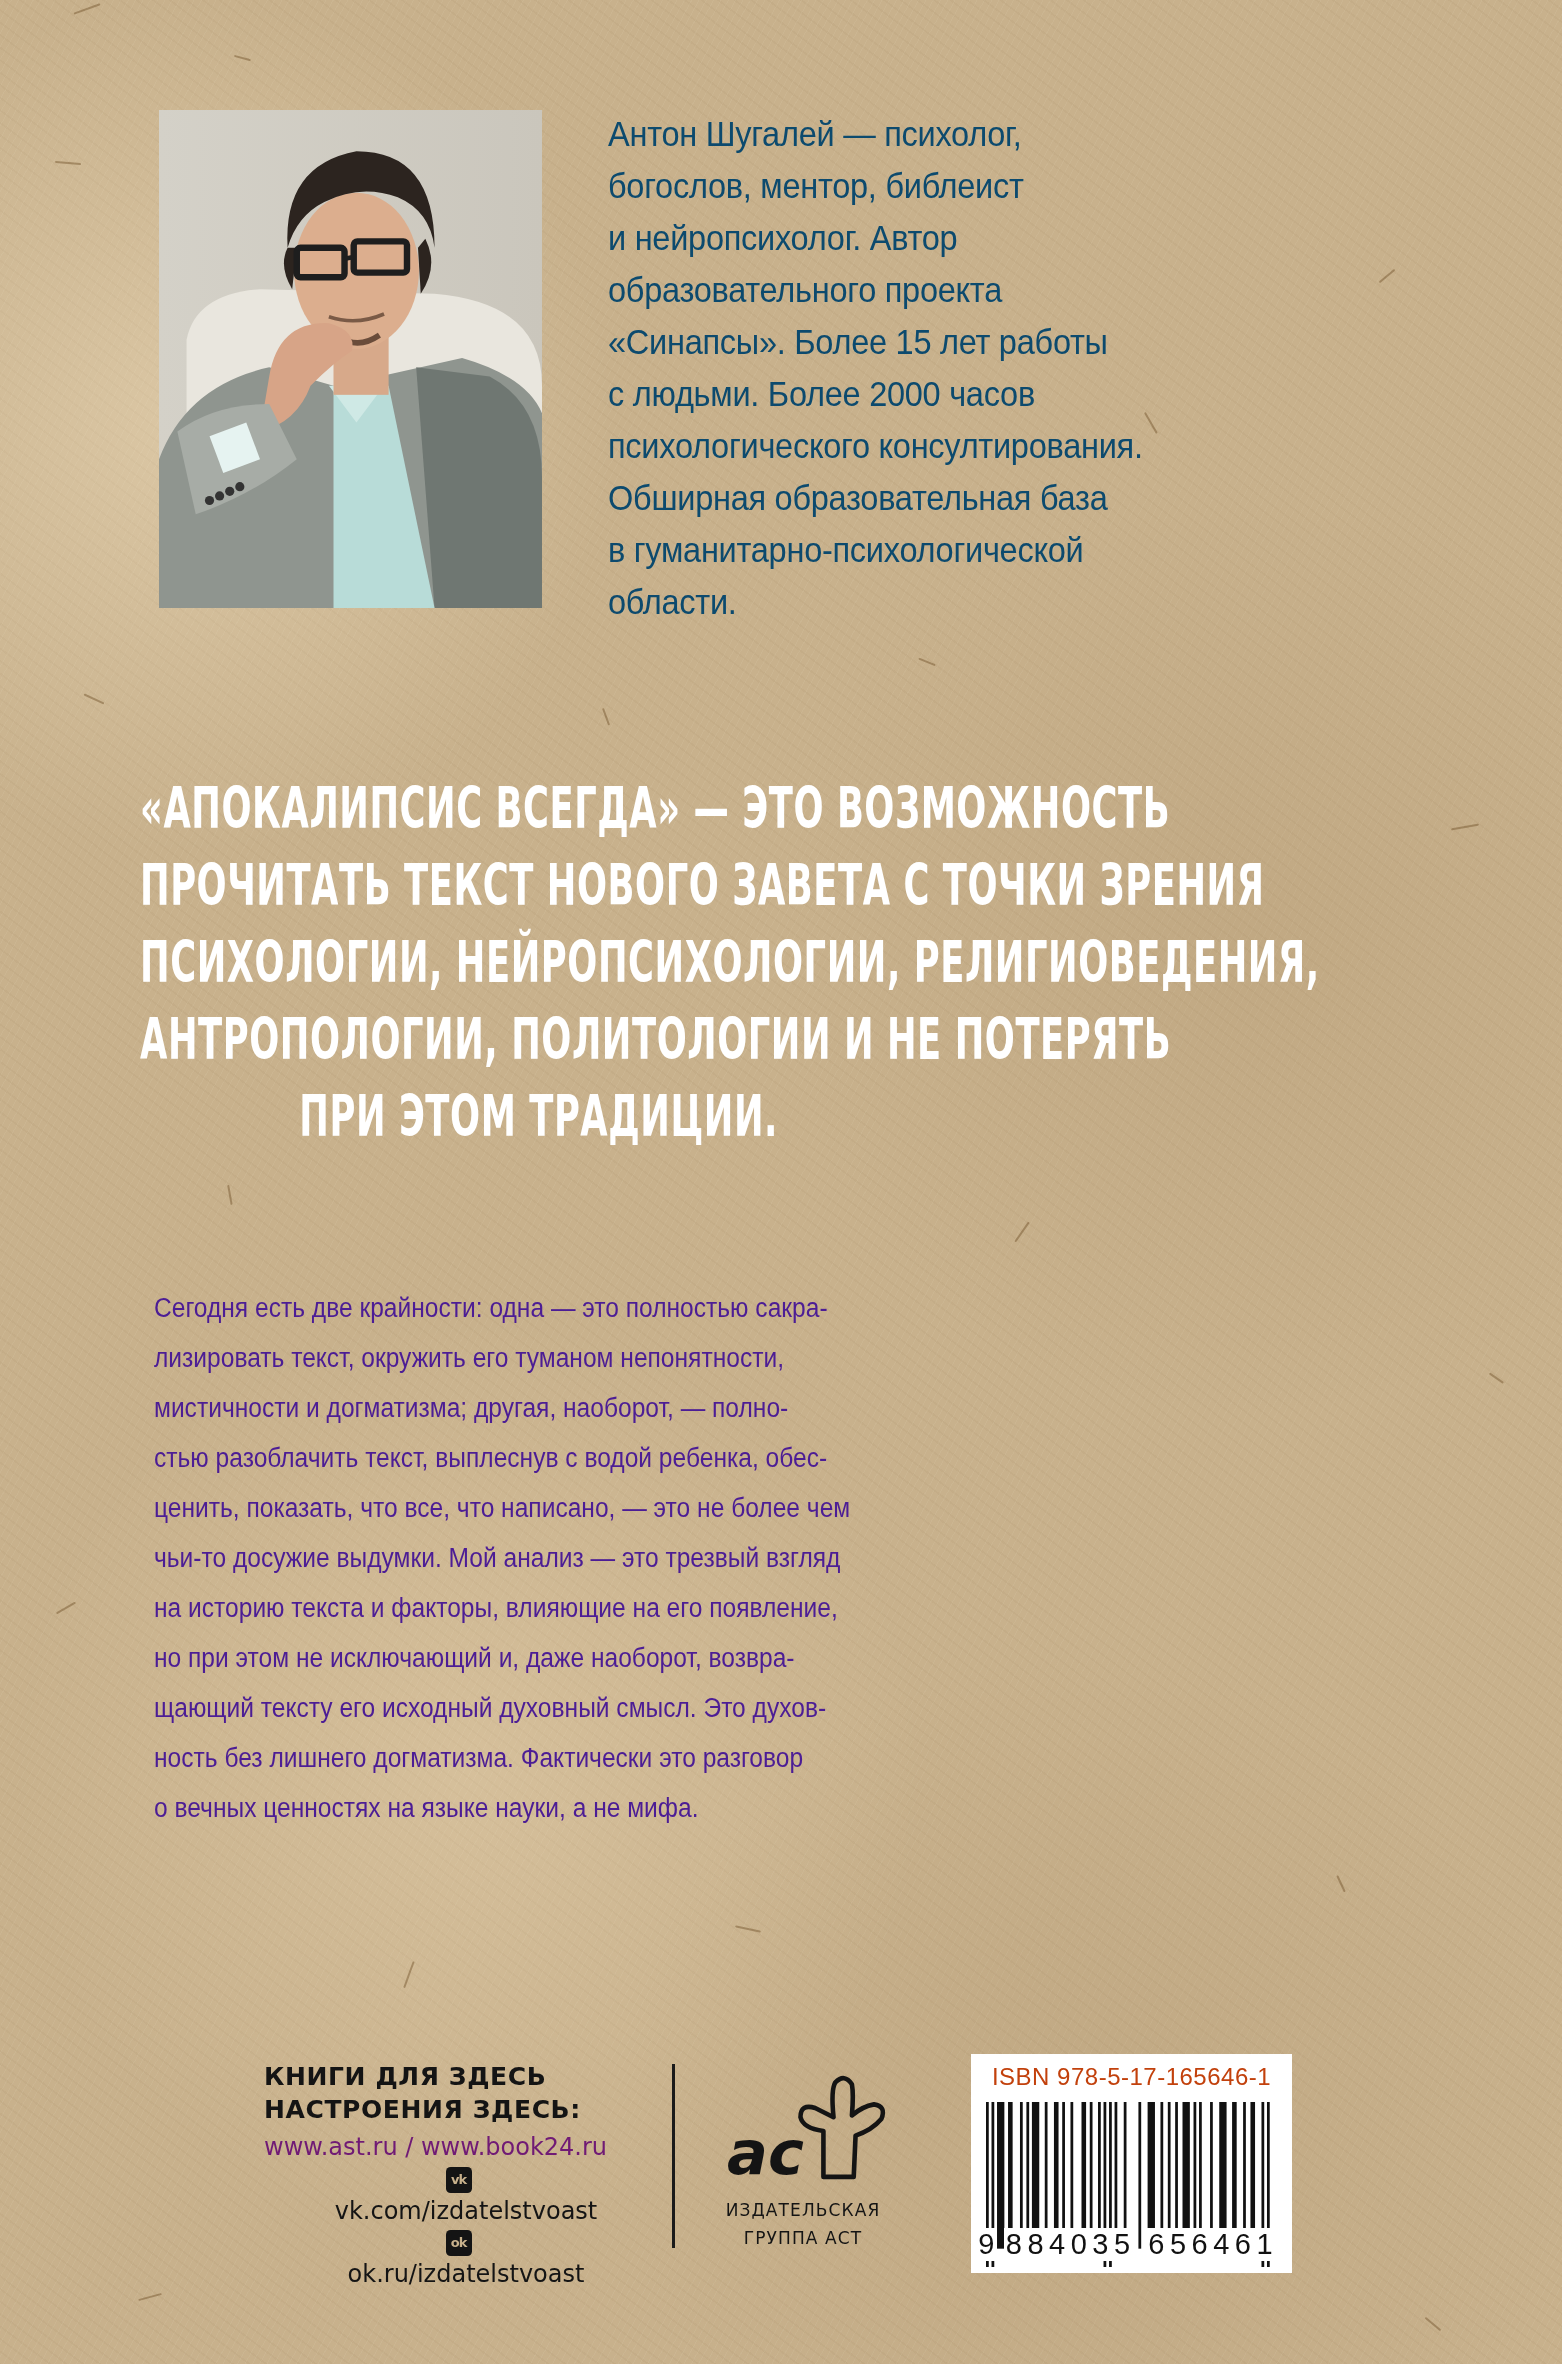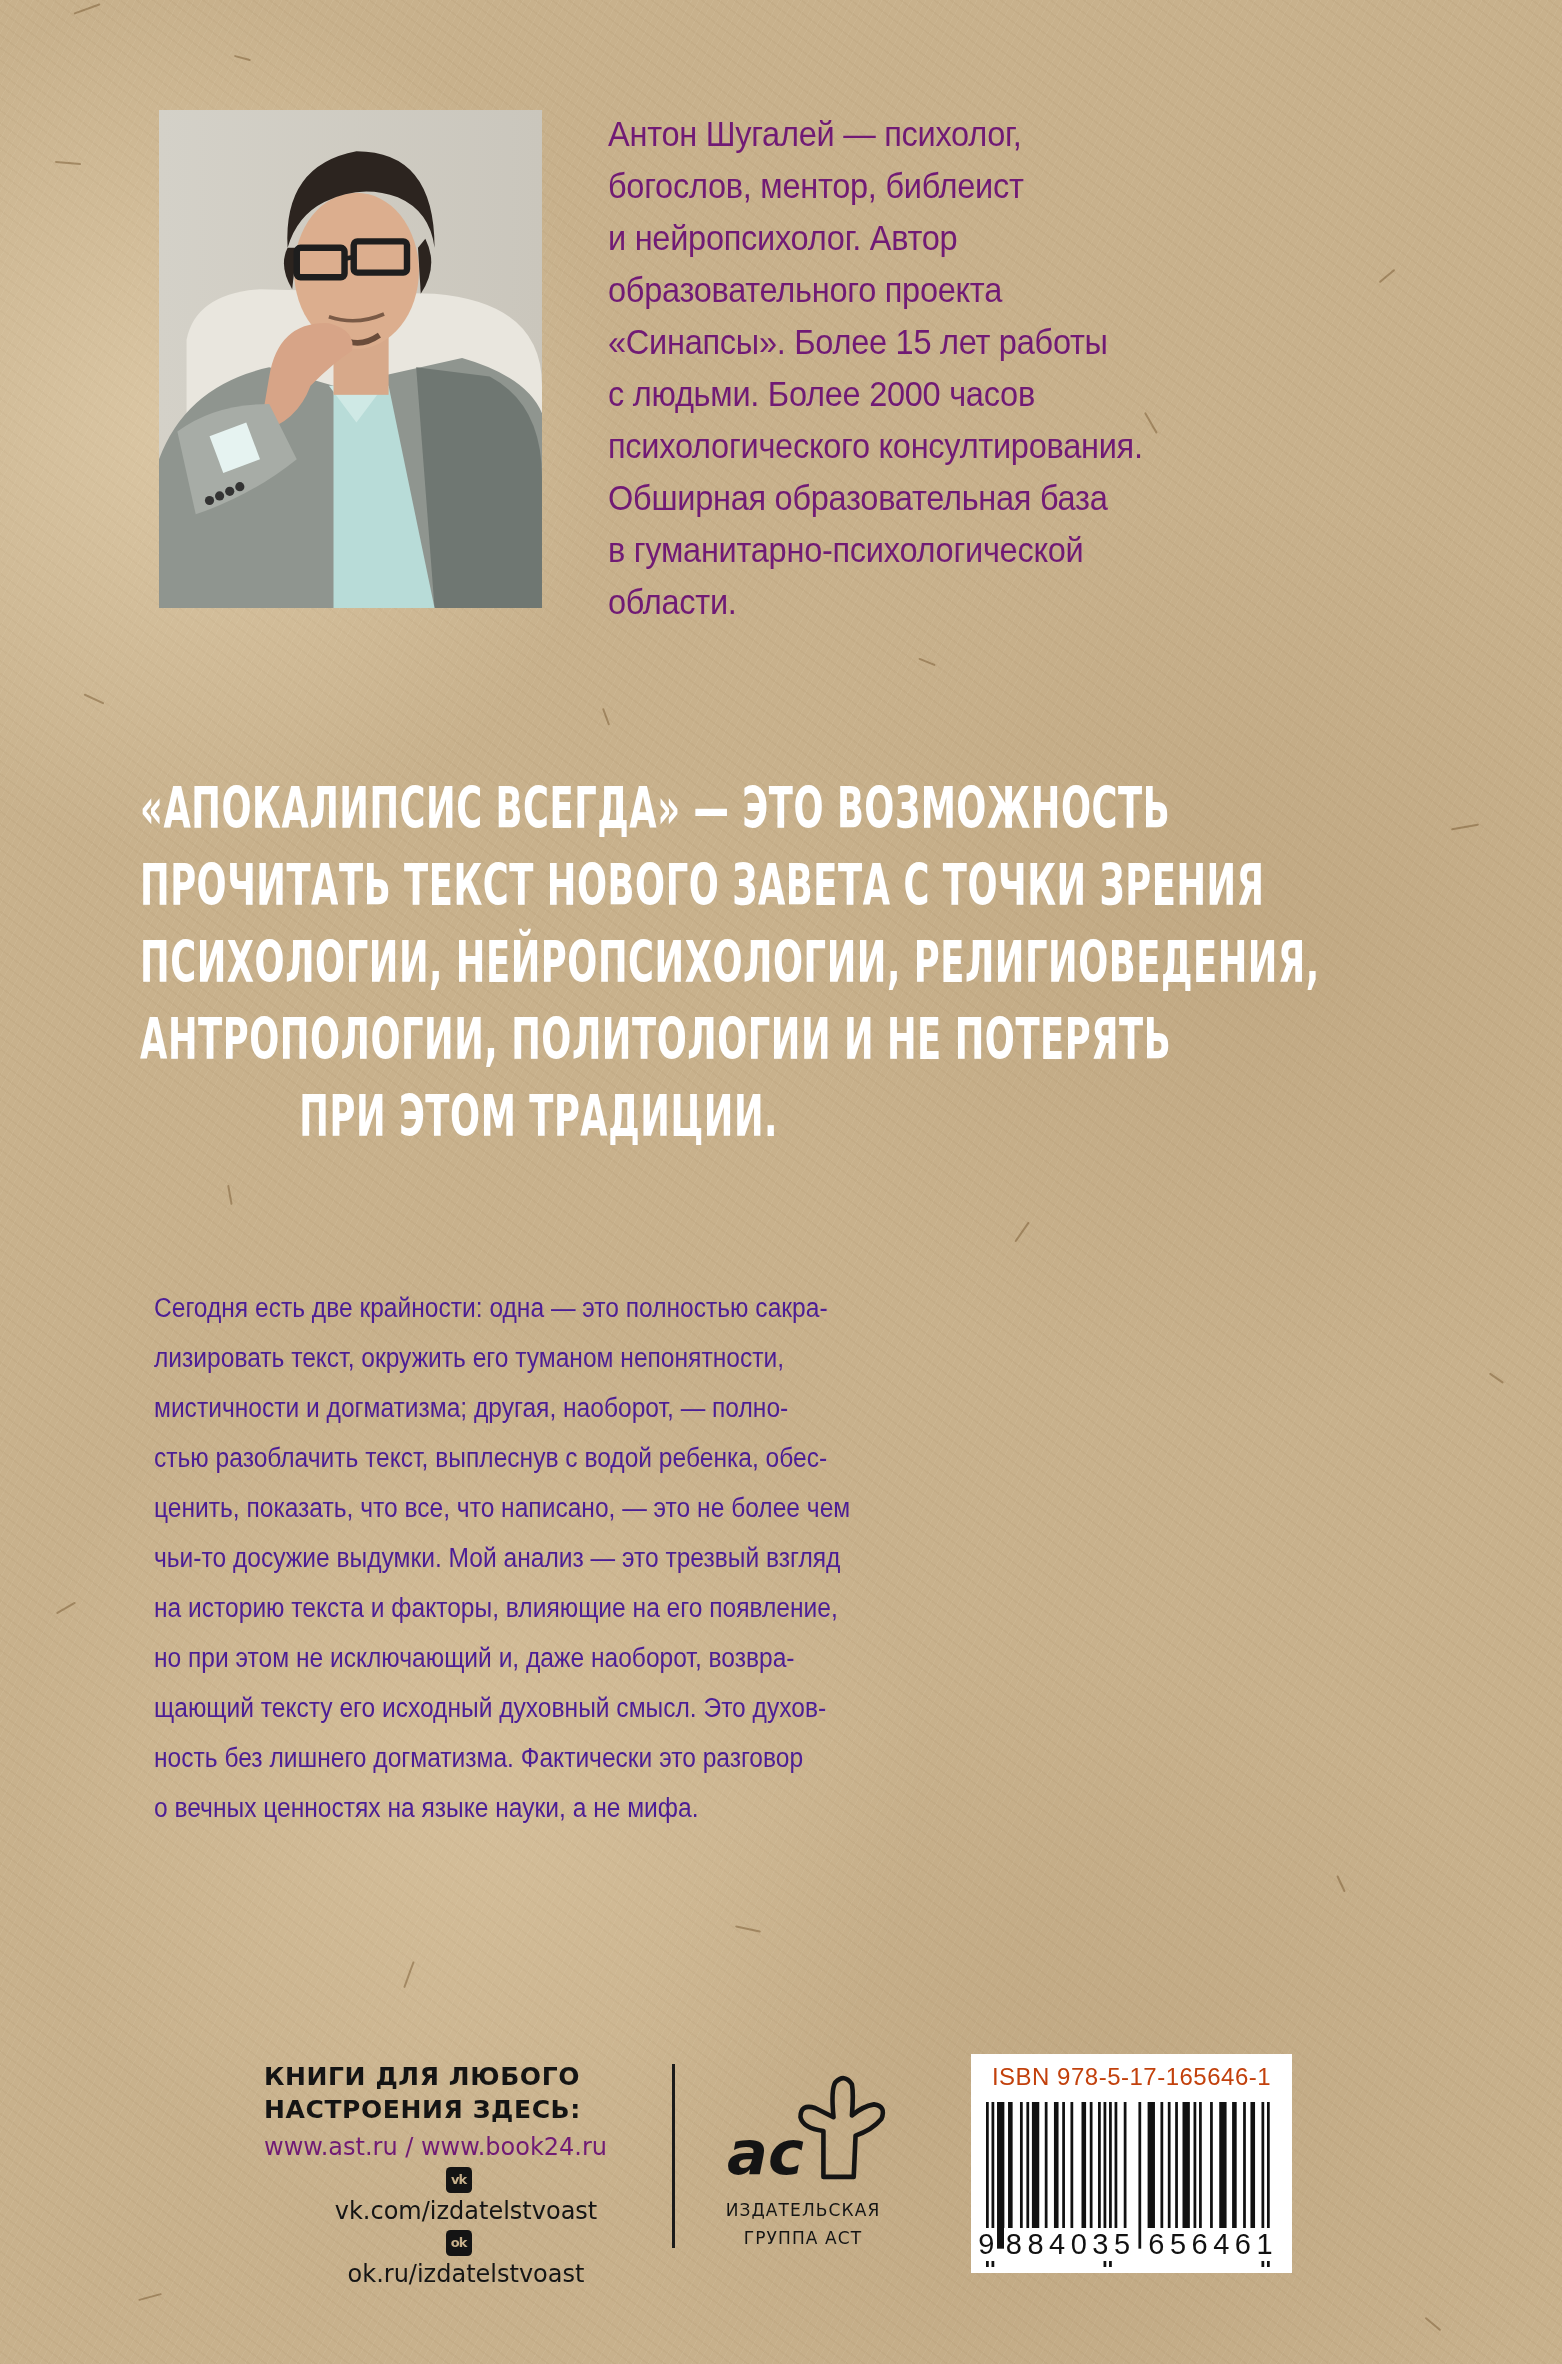--- a/index.html
+++ b/index.html
@@ -31,21 +31,21 @@
       position: absolute; left: 159px; top: 110px; width: 383px; height: 498px;
       overflow: hidden;
       background: linear-gradient(180deg, #d6d3ca 0%, #cfcbc1 55%, #c9c5bb 100%);
     }
     .author-photo svg { width: 100%; height: 100%; display: block; }
 
     
     .bio {
       position: absolute; left: 608px; top: 108px; width: 826px;
       font-family: "Liberation Sans", sans-serif;
-      font-size: 35px; line-height: 52px; color: #701a75;
+      font-size: 35px; line-height: 52px; color: #0c4a6e;
       letter-spacing: -0.3px;
     }
     .bio .ln { display: block; white-space: nowrap; transform: scaleX(0.93); transform-origin: left; }
 
     
     .headline {
       position: absolute; left: 140px; top: 770px; width: 1286px;
       color: #ffffff;
       font-family: "DejaVu Sans", sans-serif;
       font-weight: bold;
@@ -222,21 +222,21 @@
   <span class="ln">чьи-то досужие выдумки. Мой анализ — это трезвый взгляд</span>
   <span class="ln">на историю текста и факторы, влияющие на его появление,</span>
   <span class="ln">но при этом не исключающий и, даже наоборот, возвра-</span>
   <span class="ln">щающий тексту его исходный духовный смысл. Это духов-</span>
   <span class="ln">ность без лишнего догматизма. Фактически это разговор</span>
   <span class="ln">о вечных ценностях на языке науки, а не мифа.</span>
 </div>
 
 <div class="footer-links">
   <div class="footer-heading">
-    <span class="ln">КНИГИ ДЛЯ ЛЮБОГО</span>
+    <span class="ln">КНИГИ ДЛЯ ЗДЕСЬ</span>
     <span class="ln">НАСТРОЕНИЯ ЗДЕСЬ:</span>
   </div>
   <div class="footer-url">www.ast.ru / www.book24.ru</div>
   <div class="social-row">
     <span class="social-icon">vk</span>
     <span>vk.com/izdatelstvoast</span>
   </div>
   <div class="social-row">
     <span class="social-icon">ok</span>
     <span>ok.ru/izdatelstvoast</span>

